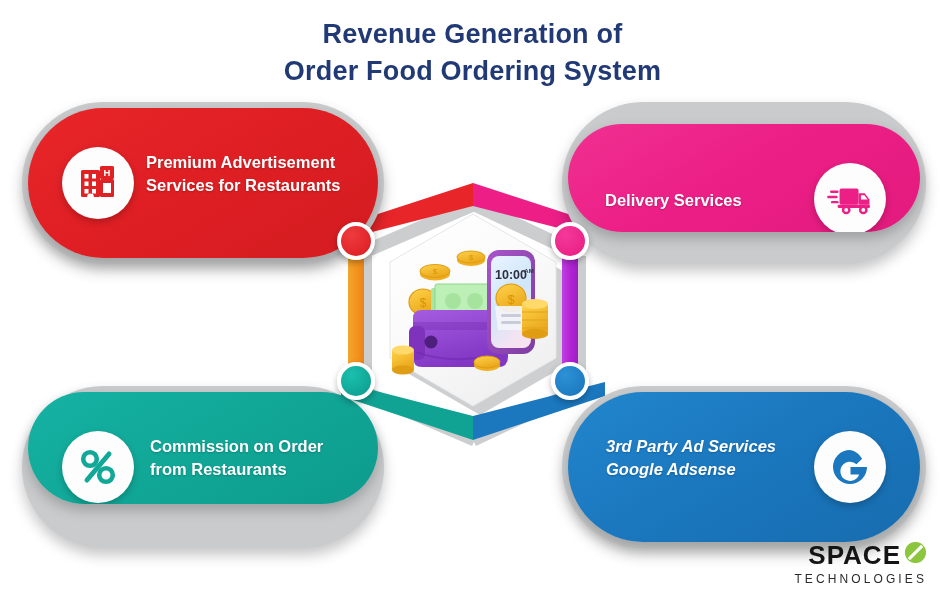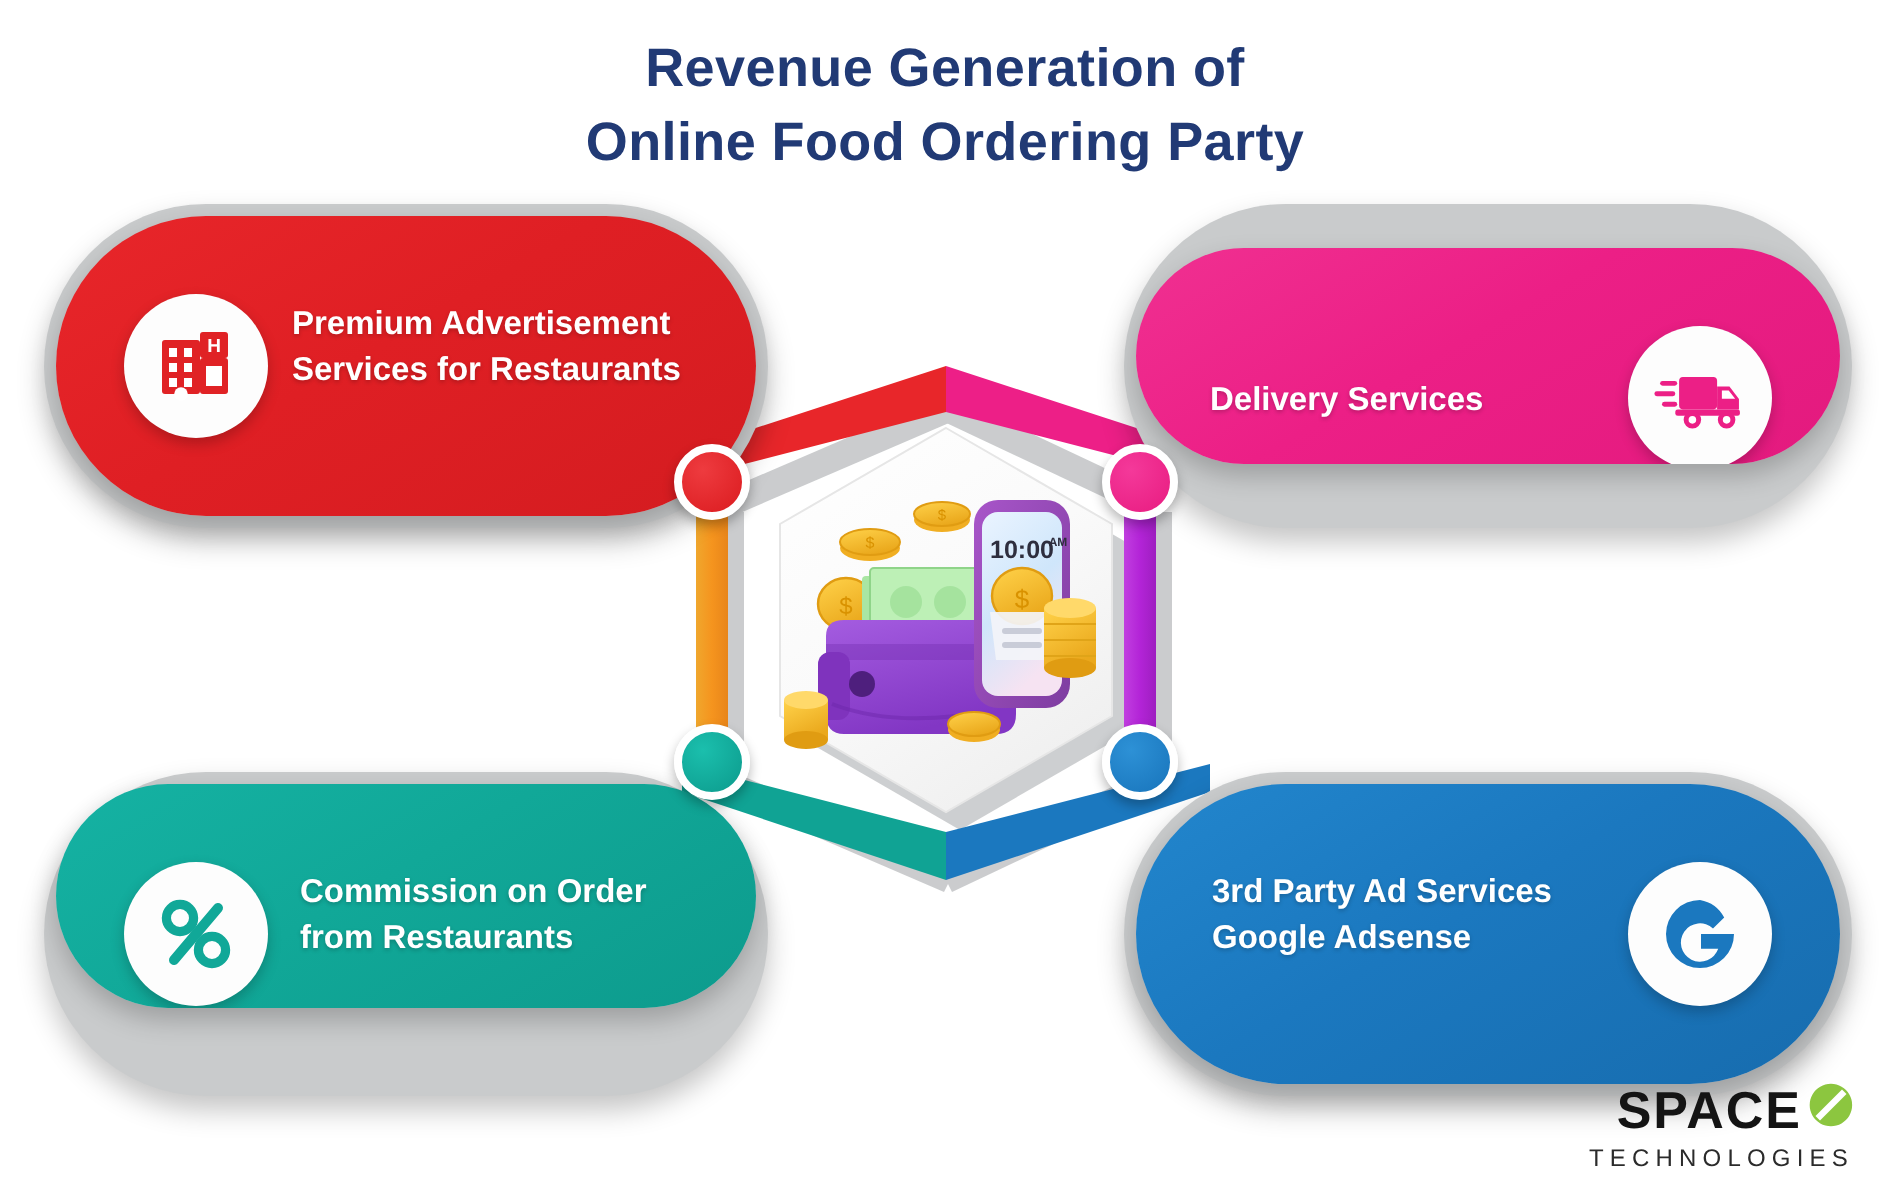--- a/index.html
+++ b/index.html
@@ -71,21 +71,21 @@
     background:linear-gradient(150deg,#15b2a3 0%,#11a898 45%,#0d9b8d 100%);}
   #panel-commission-sh{left:22px;top:386px;width:362px;height:162px;}
   #panel-commission .icon-circle{left:34px;top:39px;}
   #panel-commission .pill-label{position:absolute;left:122px;top:43px;width:220px;}
 
   
   #panel-adsense{left:568px;top:392px;width:352px;height:150px;
     background:linear-gradient(150deg,#2286cd 0%,#1b78bf 45%,#176cae 100%);}
   #panel-adsense-sh{left:562px;top:386px;width:364px;height:162px;}
   #panel-adsense .icon-circle{right:34px;top:39px;}
-  #panel-adsense .pill-label{position:absolute;left:38px;top:43px;width:240px;}
+  #panel-adsense .pill-label{position:absolute;left:38px;top:43px;width:240px;font-style:italic;}
 
   
   #hex-wrap{position:absolute;left:383px;top:222px;width:180px;height:180px;}
 
   
   .node{
     position:absolute;width:38px;height:38px;border-radius:50%;
     border:4px solid #ffffff;box-sizing:border-box;
     box-shadow:0 3px 6px rgba(0,0,0,.28);
   }
@@ -106,21 +106,21 @@
   }
   .logo-o{display:inline-block;margin-left:3px;}
 </style>
 </head>
 <body>
 
 <div id="canvas">
 
   <div class="title">
     <span>Revenue Generation of</span>
-    <span class="l2">Online Food Ordering Party</span>
+    <span class="l2">Order Food Ordering System</span>
   </div>
 
   <svg class="connectors" viewBox="0 0 945 600" width="945" height="600">
     <defs>
       <linearGradient id="gOrange" x1="0" y1="0" x2="1" y2="0">
         <stop offset="0%" stop-color="#f0a72d"></stop>
           <stop offset="50%" stop-color="#f5941e"></stop>
           <stop offset="100%" stop-color="#e8851a"></stop>
       </linearGradient>
       <linearGradient id="gPurple" x1="0" y1="0" x2="1" y2="0">

